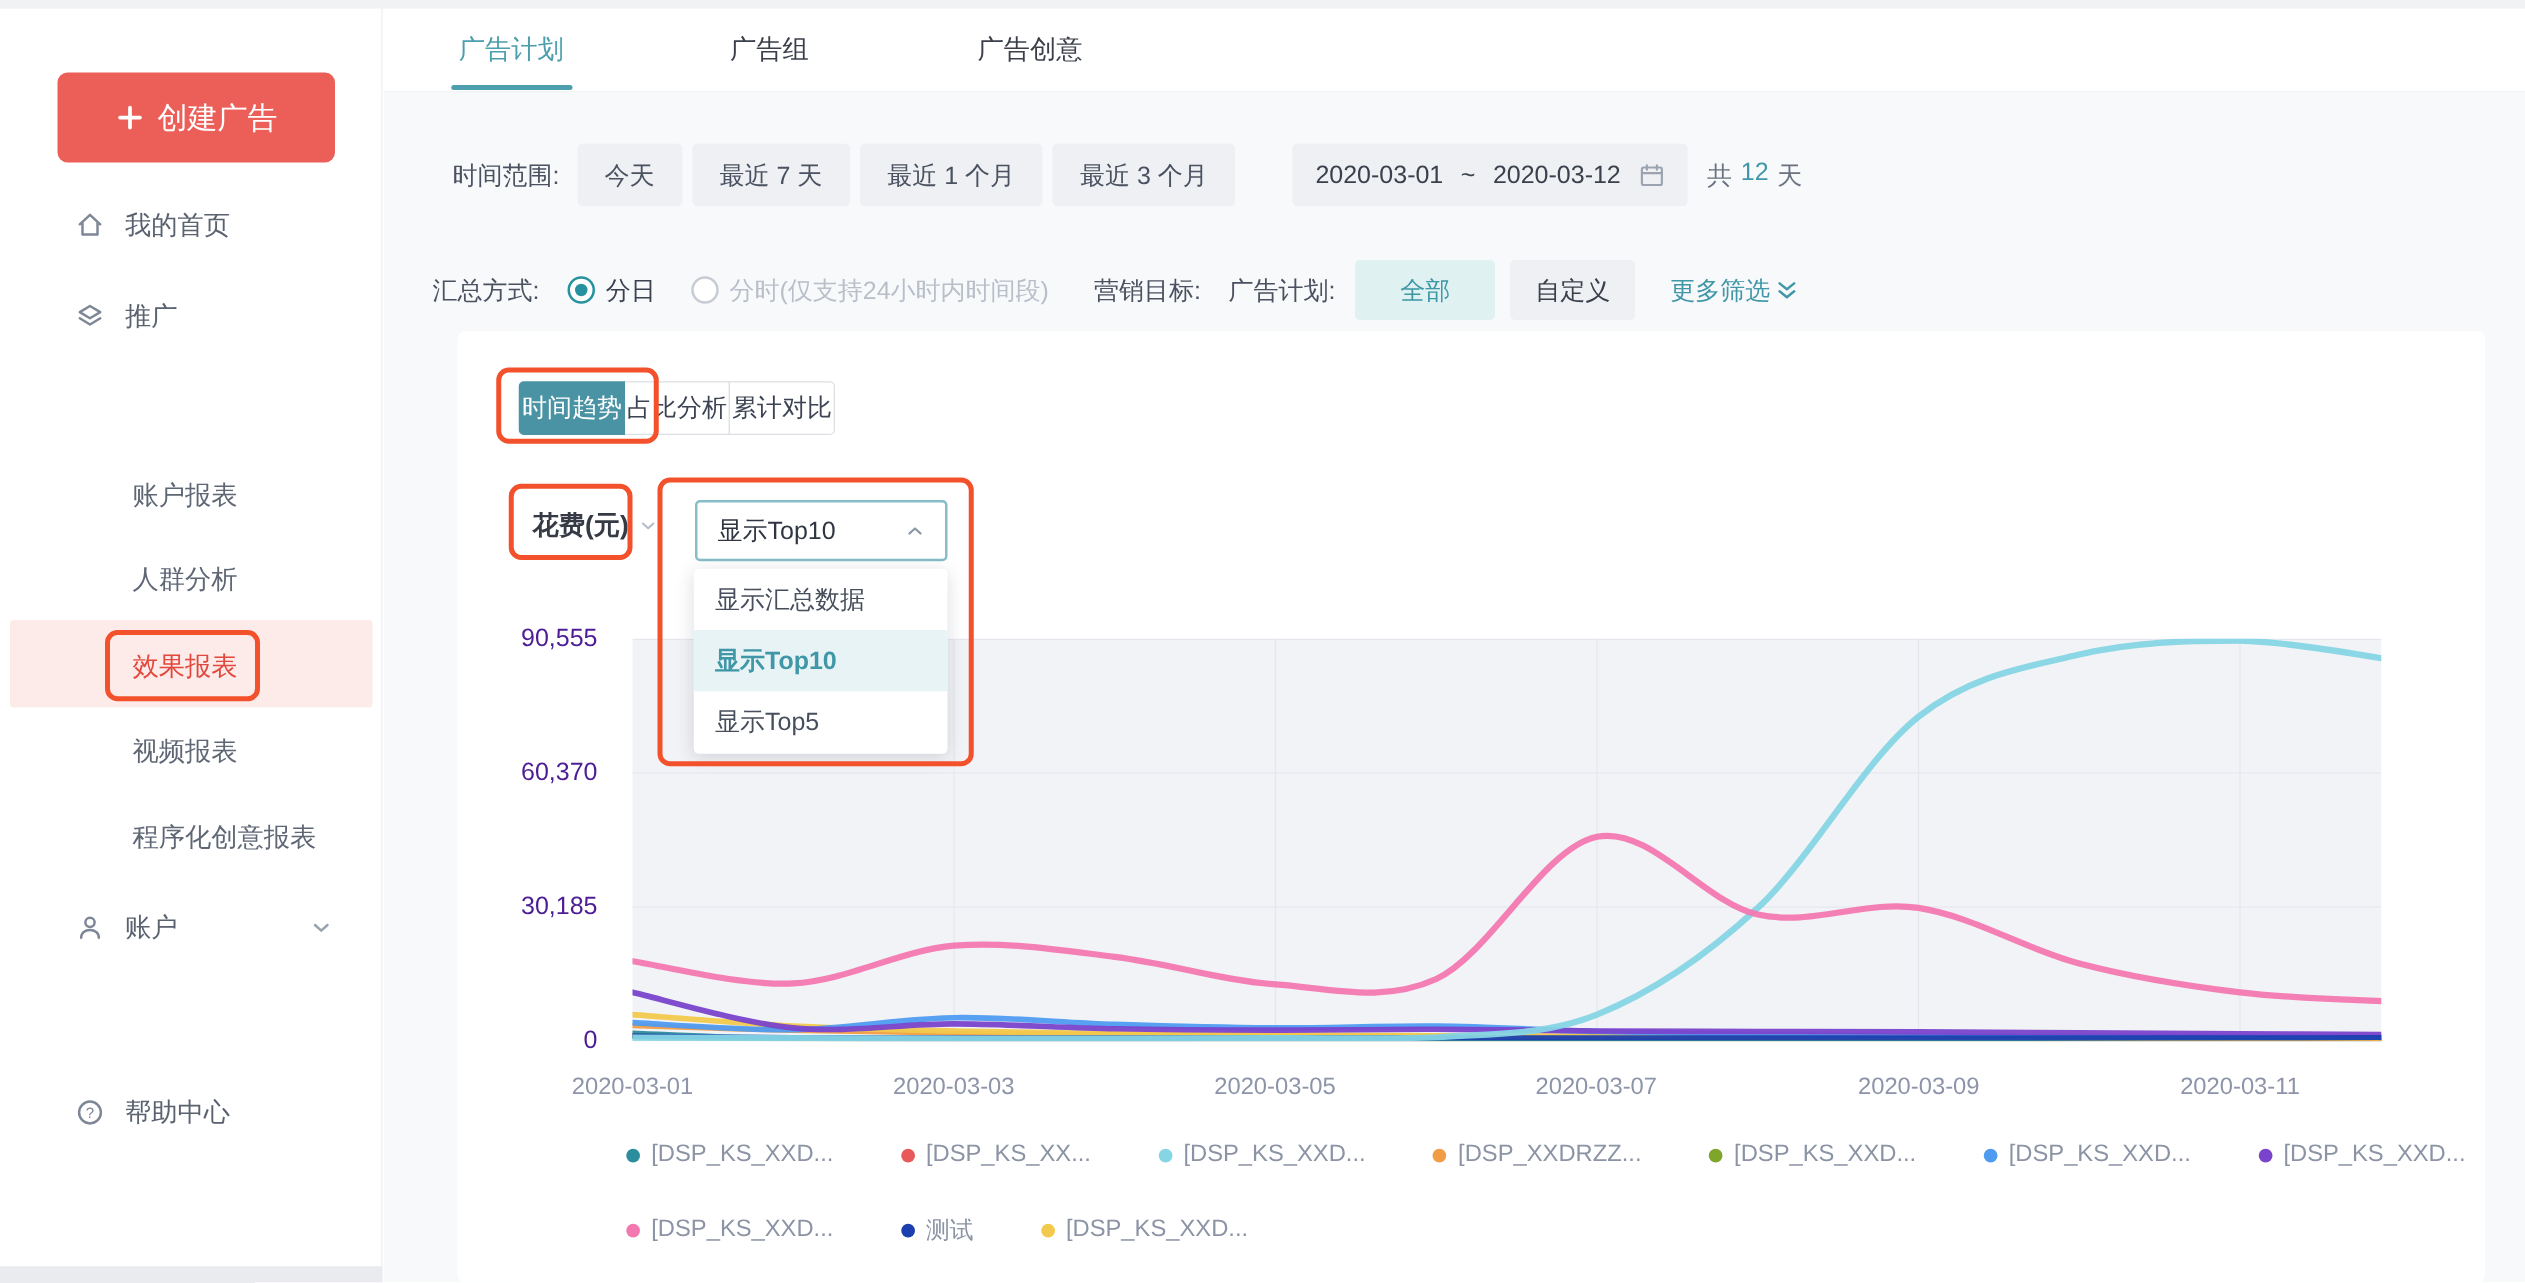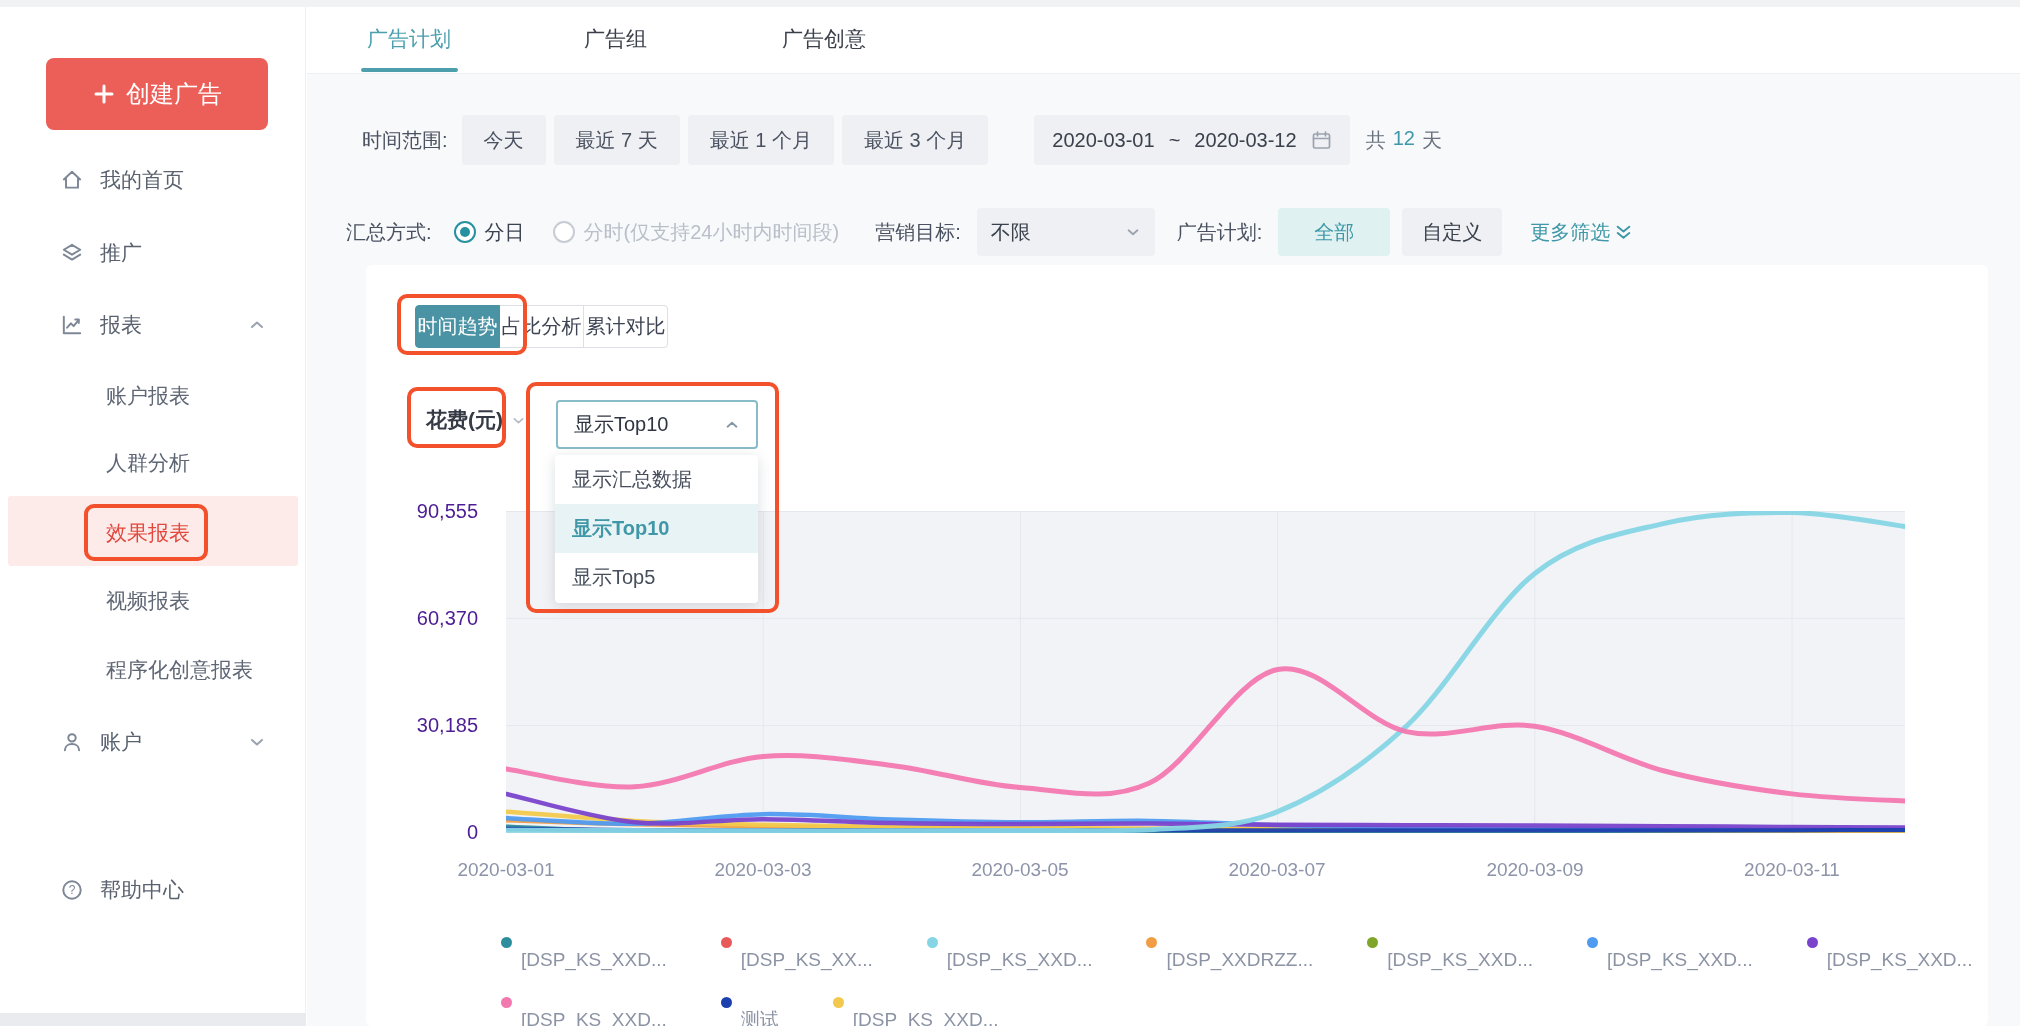--- a/index.html
+++ b/index.html
@@ -73,21 +73,21 @@
   .anno-dd { left:160px; top:117px; width:253px; height:231px; z-index:7; }
 
   .ylab { position:absolute; left:0; width:112px; text-align:right; font-size:20px; color:#4c1d95; }
   .plot { position:absolute; left:140px; top:246px; width:1399px; height:322px; background:#f2f3f6; }
   .plot svg { position:absolute; left:0; top:0; }
   .xlab { position:absolute; top:594px; width:130px; text-align:center; font-size:19px; color:#8d94a9; }
   .legend-row { position:absolute; left:135px; display:flex; align-items:center; gap:54px; }
   .lg1 { top:648px; } .lg2 { top:706px; }
   .lgitem { display:flex; align-items:center; gap:9px; cursor:pointer; }
   .lgdot { width:11px; height:11px; border-radius:50%; flex:none; }
-  .lglabel { font-size:19px; color:#8b93a4; white-space:nowrap;margin-top:36px; }
+  .lglabel { font-size:19px; color:#8b93a4; white-space:nowrap; }
 
   .icon-stroke { stroke:#7e8796; stroke-width:1.8; fill:none; stroke-linecap:round; stroke-linejoin:round; }
   .chev-stroke { stroke:#9aa2b0; stroke-width:2; fill:none; stroke-linecap:round; stroke-linejoin:round; }
 </style>
 </head>
 <body>
 
 <div id="screen">
   <div class="topstrip"></div>
 
@@ -109,33 +109,20 @@
         </span>
       <span class="nlabel">推广</span>
     </div>
     <div class="nav-item" style="top:151px">
       <span class="nicon">
           <svg width="24" height="24" viewBox="0 0 22 22">
             <path class="icon-stroke" d="M3.5 10.5 L11 3.5 L18.5 10.5 M5.5 9.5 V18 H16.5 V9.5"></path>
           </svg>
         </span>
       <span class="nlabel">我的首页</span>
-    </div>
-    <div class="nav-item" style="top:296px">
-      <span class="nicon">
-          <svg width="24" height="24" viewBox="0 0 22 22">
-            <path class="icon-stroke" d="M3.5 3.5 V18.5 H18.5"></path>
-            <path class="icon-stroke" d="M6.5 13.5 L10 9.5 L12.5 12 L17 6.5"></path>
-            <path class="icon-stroke" d="M14 6 h3.2 v3.2"></path>
-          </svg>
-        </span>
-      <span class="nlabel">报表</span>
-      <svg class="chev" viewBox="0 0 18 18">
-          <path class="chev-stroke" d="M4 11 L9 6.5 L14 11"></path>
-        </svg>
     </div>
     <div class="nav-item nav-sub" style="top:367px">
       <span class="nlabel">账户报表</span>
     </div>
     <div class="nav-item nav-sub" style="top:434px">
       <span class="nlabel">人群分析</span>
     </div>
     <div class="nav-item nav-sub nav-selected" style="top:504px">
       <span class="nlabel">效果报表</span>
     </div>
@@ -202,26 +189,20 @@
       </span>
     </div>
 
     <div class="frow frow2">
       <span class="flabel">汇总方式:</span>
       <span class="radio radio-on" style="margin-left:22px"></span>
       <span class="rlabel">分日</span>
       <span class="radio" style="margin-left:28px"></span>
       <span class="rlabel rlabel-dis">分时(仅支持24小时内时间段)</span>
       <span class="flabel" style="margin-left:36px">营销目标:</span>
-      <div class="selbox-gray">
-        <span class="sgv">不限</span>
-        <svg width="16" height="16" viewBox="0 0 18 18">
-            <path class="chev-stroke" d="M4 7 L9 11.5 L14 7"></path>
-          </svg>
-      </div>
       <span class="flabel" style="margin-left:22px">广告计划:</span>
       <button class="btn-teal">全部</button>
       <button class="btn-gray">自定义</button>
       <span class="morefil">
         <span>更多筛选</span>
         <svg width="17" height="17" viewBox="0 0 16 16">
             <path d="M2.5 2.5 L8 7 L13.5 2.5 M2.5 8.5 L8 13 L13.5 8.5" stroke="#3f97a7" stroke-width="1.8" fill="none" stroke-linecap="round" stroke-linejoin="round"></path>
           </svg>
       </span>
     </div>

